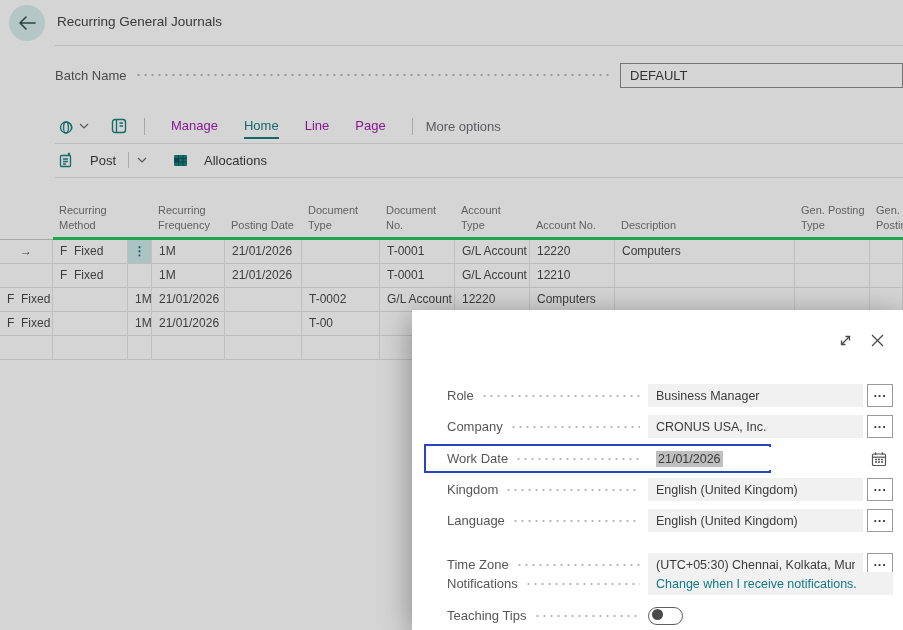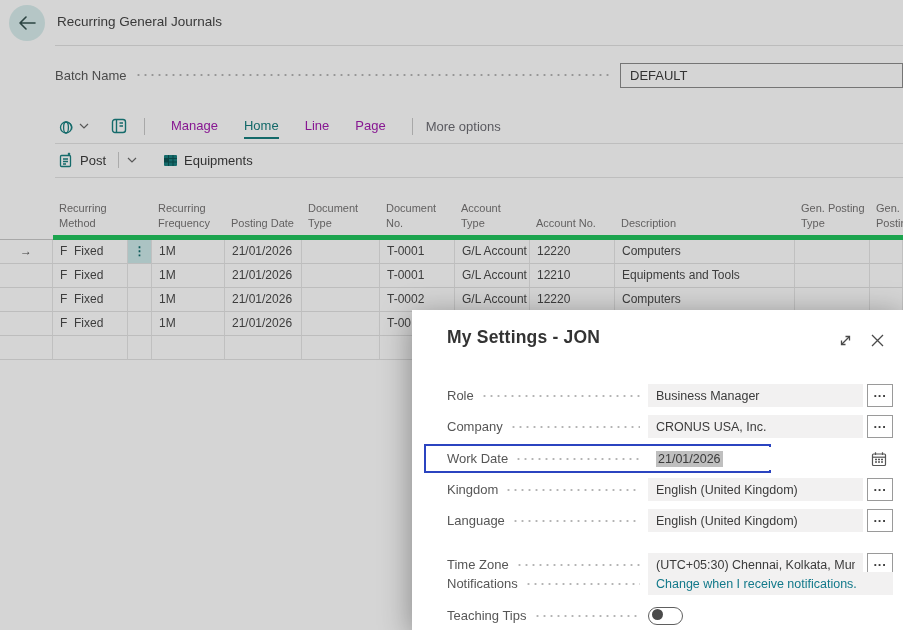--- a/index.html
+++ b/index.html
@@ -28,29 +28,29 @@
   
   .toolbar1 { position:absolute; left:55px; right:0; top:112px; height:28px; display:flex; align-items:center; }
   .toolbar-rule1 { position:absolute; left:55px; right:0; top:143px; height:1px; background:#e4e4e4; }
   .toolbar2 { position:absolute; left:55px; right:0; top:147px; height:26px; display:flex; align-items:center; }
   .toolbar-rule2 { position:absolute; left:55px; right:0; top:177px; height:1px; background:#e4e4e4; }
   .tb-icon-btn { background:none; border:none; display:flex; align-items:center; gap:3px; cursor:pointer; padding:2px 4px; }
   .vsep { width:1px; height:17px; background:#c9c9c9; margin:0 13px; }
   .menu-tab { background:none; border:none; font-size:13px; color:#a21caf; padding:4px 0 6px 0; margin:0 13px; cursor:pointer; }
   .menu-tab.active { color:#177e7e; border-bottom:2px solid #177e7e; padding-bottom:4px; }
   .more-options { background:none; border:none; font-size:13px; color:#6d6d74; cursor:pointer; }
-  .action-btn { background:none; border:none; display:flex; align-items:center; gap:6px; font-size:13px; color:#3c3c3c; cursor:pointer; padding:2px 4px; }
+  .action-btn { background:none; border:none; display:flex; align-items:center; gap:16px; font-size:13px; color:#3c3c3c; cursor:pointer; padding:2px 4px; }
   .split-sep { width:1px; height:16px; background:#cdcdcd; margin:0 6px 0 8px; }
   .chev-btn { background:none; border:none; cursor:pointer; display:flex; align-items:center; padding:2px; }
 
   
   .grid { position:absolute; left:0; top:200px; width:903px; display:grid;
     grid-template-columns:53px 75px 24px 73px 77px 78px 75px 75px 85px 180px 75px 33px; }
   .hc { height:40px; display:flex; flex-direction:column; justify-content:flex-end;
-    padding:0 3px 5px 6px; font-size:11px; line-height:1.3; color:#767474; border-bottom:5px solid #22c55e; overflow:hidden; white-space:nowrap; }
+    padding:0 3px 5px 6px; font-size:11px; line-height:1.3; color:#767474; border-bottom:3px solid #22c55e; overflow:hidden; white-space:nowrap; }
   .hc.sel { border-bottom:1px solid #c9c9c9; }
   .c { height:24px; line-height:23px; font-size:12px; color:#4a4a4a; padding:0 4px 0 7px;
     border-right:1px solid #e6e6e6; border-bottom:1px solid #e3e3e3; overflow:hidden; white-space:pre; background:#fff; }
   .c.sel { border-right:1px solid #e6e6e6; padding:0; text-align:center; color:#4a4a4a; }
   .c.menu { padding:0; text-align:center; }
   .c.menu.on { background:#cdeaea; color:#0f6b6b; font-weight:bold; }
 
   
   .scrim { position:absolute; inset:0; background:rgba(0,0,0,0.165); z-index:5; }
 
@@ -161,21 +161,21 @@
       </span>
     </button>
     <button class="action-btn" style="margin-left:20px;">
       <span>
         <svg width="15" height="15" viewBox="0 0 15 15">
           <rect x="1" y="2" width="13" height="11" rx="1" fill="#1a8080"></rect>
           <path d="M1 5.5 H14 M1 9 H14 M5.5 2 V13 M10 2 V13" stroke="#0c5555" stroke-width="1"></path>
           <rect x="1" y="5.5" width="4.5" height="3.5" fill="#0c5555"></rect>
         </svg>
       </span>
-      <span>Equipments</span>
+      <span>Allocations</span>
     </button>
   </div>
   <div class="toolbar-rule2"></div>
 
   <div class="grid">
 
     <div class="hc sel"></div>
     <div class="hc">
         <span>Recurring</span>
         <span>Method</span>
@@ -230,21 +230,20 @@
 
     <div class="c sel"></div>
     <div class="c">F  Fixed</div>
     <div class="c menu"></div>
     <div class="c">1M</div>
     <div class="c">21/01/2026</div>
     <div class="c"></div>
     <div class="c">T-0001</div>
     <div class="c">G/L Account</div>
     <div class="c">12210</div>
-    <div class="c">Equipments and Tools</div>
     <div class="c"></div>
     <div class="c"></div>
 
     <div class="c sel"></div>
     <div class="c">F  Fixed</div>
     <div class="c menu"></div>
     <div class="c">1M</div>
     <div class="c">21/01/2026</div>
     <div class="c"></div>
     <div class="c">T-0002</div>
@@ -277,21 +276,20 @@
     <div class="c"></div>
     <div class="c"></div>
     <div class="c"></div>
     <div class="c"></div>
     <div class="c"></div>
   </div>
 
   <div class="scrim"></div>
 
   <div class="dialog">
-    <div class="dlg-title">My Settings - JON</div>
     <button class="dlg-ico dlg-expand">
       <span>
         <svg width="15" height="15" viewBox="0 0 15 15" stroke="#4a4a4a" stroke-width="1.3" fill="none">
           <path d="M3.5 11.5 L11.5 3.5"></path>
             <path d="M7.5 3.5 H11.5 V7.5"></path>
             <path d="M3.5 7.5 V11.5 H7.5"></path>
         </svg>
       </span>
     </button>
     <button class="dlg-ico dlg-close">

